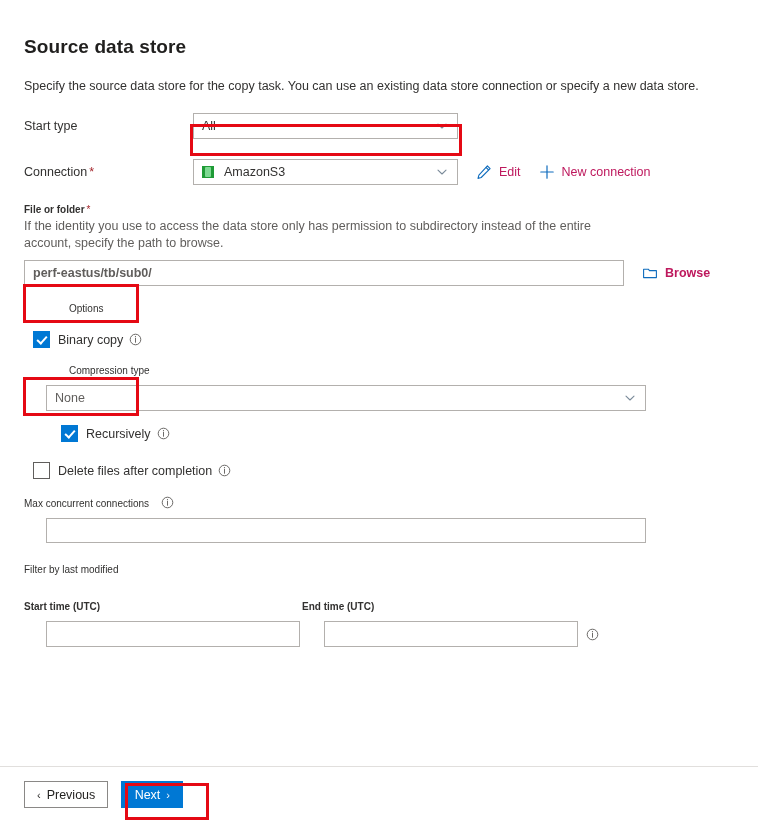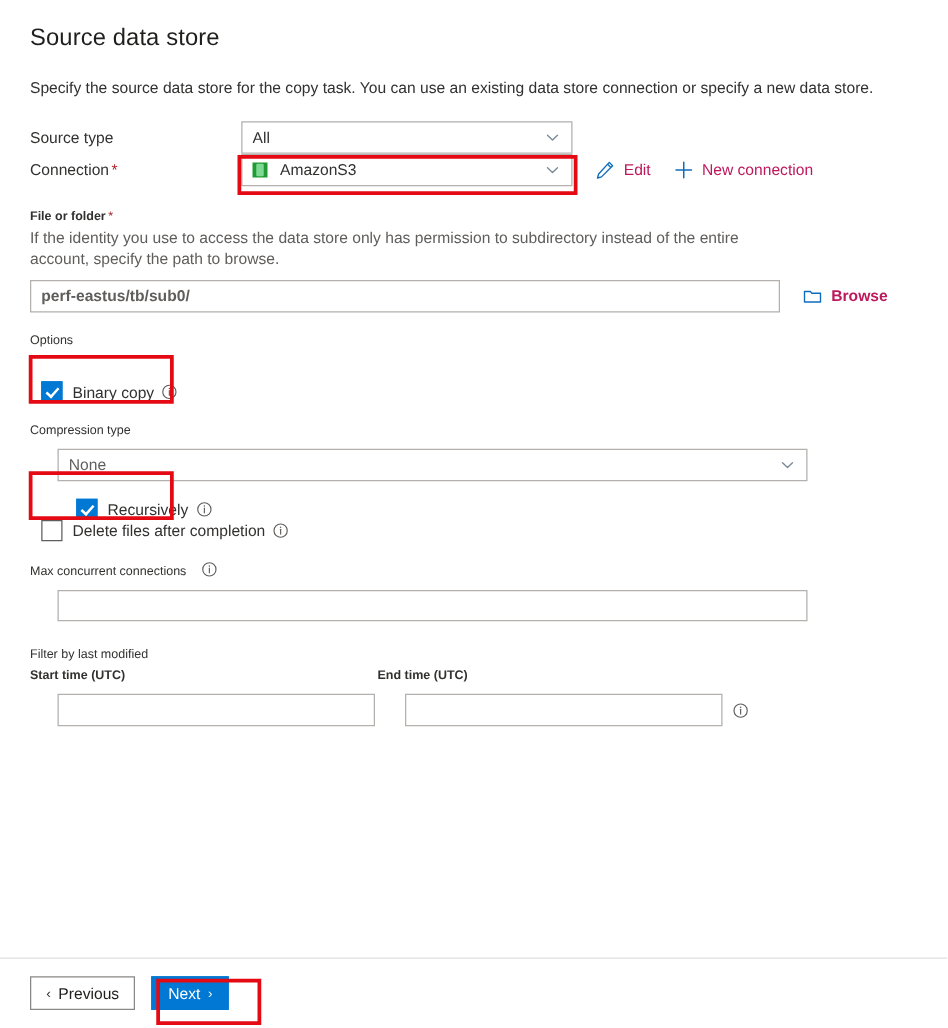--- a/index.html
+++ b/index.html
@@ -28,24 +28,24 @@
     top: 0;
     right: 0;
     bottom: 56px;
     padding: 18px 24px 0 24px;
     box-sizing: border-box;
   }
 
   
   .page-title {
     font-size: 19px;
-    font-weight: 400;
+    font-weight: 700;
     color: #201f1e;
     letter-spacing: 0.1px;
-    margin: 0 0 0 0;
+    margin: 16px 0 0 0;
     line-height: 26px;
   }
   .page-desc {
     font-size: 12.5px;
     color: #323130;
     line-height: 17px;
     margin-top: 18px;
   }
   .field-label {
     font-size: 10px;
@@ -272,39 +272,39 @@
   .btn .ar {
     font-size: 11px;
     opacity: 0.95;
   }
   .btn .ar.left { margin-right: 6px; }
   .btn .ar.right { margin-left: 6px; }
 
   
   .mt6  { margin-top: 6px; margin-left: 22px; }
   .mt8  { margin-top: 8px; font-weight: bold; }
-  .mt10 { margin-top: 24px; }
-  .mt12 { margin-top: 0; }
-  .mt14 { margin-top: 14px; }
+  .mt10 { margin-top: 14px; }
+  .mt12 { margin-top: 20px; }
+  .mt14 { margin-top: 14px; margin-left: 45px; }
   .mt16 { margin-top: 16px; }
   .mt18 { margin-top: 18px; }
 </style>
 </head>
 <body>
 
 <div class="page">
 
   <div class="content">
 
     <div class="page-title">Source data store</div>
 
     <div class="page-desc">Specify the source data store for the copy task. You can use an existing data store connection or specify a new data store.</div>
 
     <div class="row mt18">
-      <div class="row-label">Source type</div>
+      <div class="row-label">Start type</div>
       <div class="tbox dd-source">
         <span class="val">All</span>
         <span class="chev">
           <svg viewBox="0 0 14 14" fill="none" xmlns="http://www.w3.org/2000/svg">
             <path d="M3 5.2 L7 9 L11 5.2" stroke="currentColor" stroke-width="1.1" fill="none" stroke-linecap="round" stroke-linejoin="round"></path>
           </svg>
         </span>
       </div>
     </div>
 

